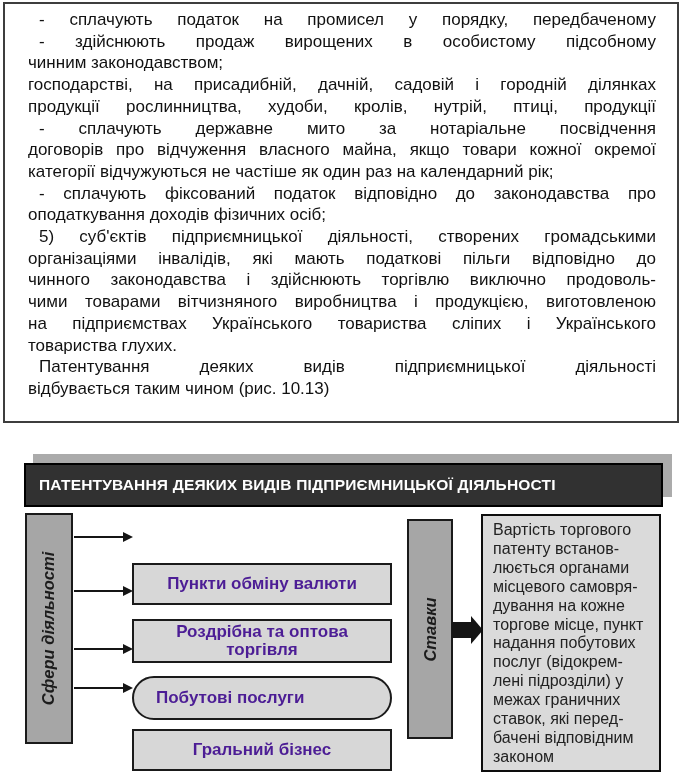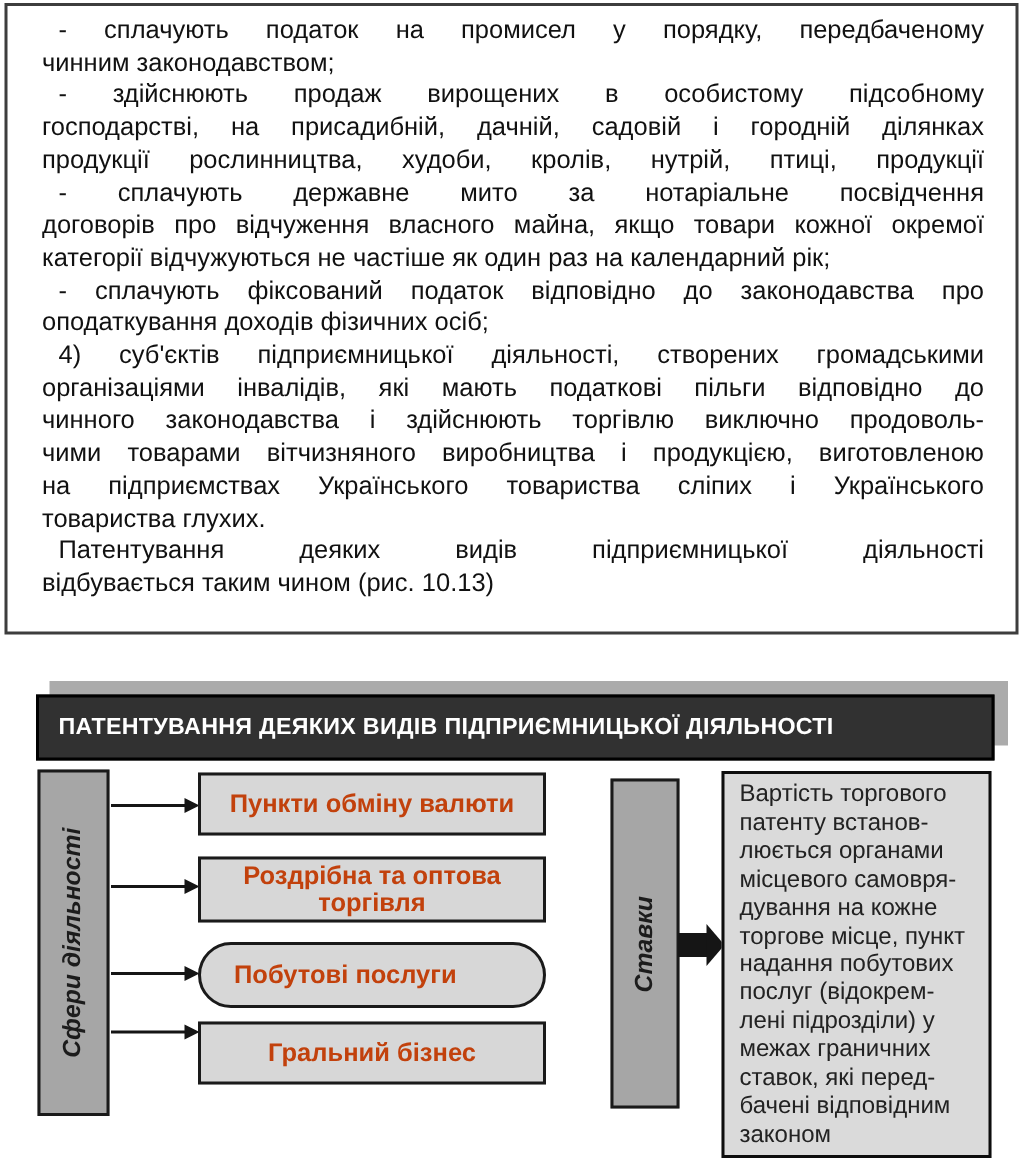--- a/index.html
+++ b/index.html
@@ -55,26 +55,27 @@
   }
   .vbar.spheres { left: 25px; top: 513px; width: 48px; height: 231px; }
   .vbar.rates   { left: 407px; top: 519px; width: 46px; height: 220px; }
   .vbar .vlabel {
     transform: rotate(-90deg);
     white-space: nowrap;
     font-weight: bold; font-style: italic;
     font-size: 16.5px; color: #1c1c1c;
   }
   .fbox {
-    left: 132px; width: 232px;
+    left: 132px; width: 260px;
     background: var(--box_fill, #d7d7d7);
     border: 2px solid #1a1a1a;
     display: flex; align-items: center; justify-content: center;
-    font-weight: bold; font-size: 17px; color: #c2410c;
+    font-weight: bold; font-size: 17px; color: #4c1d95;
     text-align: center;
+    margin-top: 48px;
   }
   .fbox .lbl { white-space: pre-line; line-height: 18px; }
   .fbox.b0 { top: 515px; height: 42px; }
   .fbox.b1 { top: 571px; height: 44px; }
   .fbox.b2 { top: 628px; height: 44px; justify-content: flex-start; padding-left: 22px; text-align: center; border-radius: 22px; }
   .fbox.b3 { top: 681px; height: 42px; }
   .tarrow {
     left: 74px; width: 56px; height: 2px; background: #151515;
   }
   .tarrow::after {
@@ -103,30 +104,30 @@
     font-size: 16px; line-height: 18.9px; color: #222;
     white-space: pre-line;
     overflow: hidden;
   }
 </style>
 </head>
 <body>
 
 <div class="abs text-block" id="doc-paragraphs">
     <div class="tline first">- сплачують податок на промисел у порядку, передбаченому</div>
+    <div class="tline first">- здійснюють продаж вирощених в особистому підсобному</div>
     <div class="tline plast">чинним законодавством;</div>
-    <div class="tline first">- здійснюють продаж вирощених в особистому підсобному</div>
     <div class="tline">господарстві, на присадибній, дачній, садовій і городній ділянках</div>
     <div class="tline">продукції рослинництва, худоби, кролів, нутрій, птиці, продукції</div>
     <div class="tline first">- сплачують державне мито за нотаріальне посвідчення</div>
     <div class="tline">договорів про відчуження власного майна, якщо товари кожної окремої</div>
     <div class="tline plast">категорії відчужуються не частіше як один раз на календарний рік;</div>
     <div class="tline first">- сплачують фіксований податок відповідно до законодавства про</div>
     <div class="tline plast">оподаткування доходів фізичних осіб;</div>
-    <div class="tline first">4) суб'єктів підприємницької діяльності, створених громадськими</div>
+    <div class="tline first">5) суб'єктів підприємницької діяльності, створених громадськими</div>
     <div class="tline">організаціями інвалідів, які мають податкові пільги відповідно до</div>
     <div class="tline">чинного законодавства і здійснюють торгівлю виключно продоволь-</div>
     <div class="tline">чими товарами вітчизняного виробництва і продукцією, виготовленою</div>
     <div class="tline">на підприємствах Українського товариства сліпих і Українського</div>
     <div class="tline plast">товариства глухих.</div>
     <div class="tline first">Патентування деяких видів підприємницької діяльності</div>
     <div class="tline plast">відбувається таким чином (рис. 10.13)</div>
   </div>
 
 <div class="abs title-shadow"></div>

